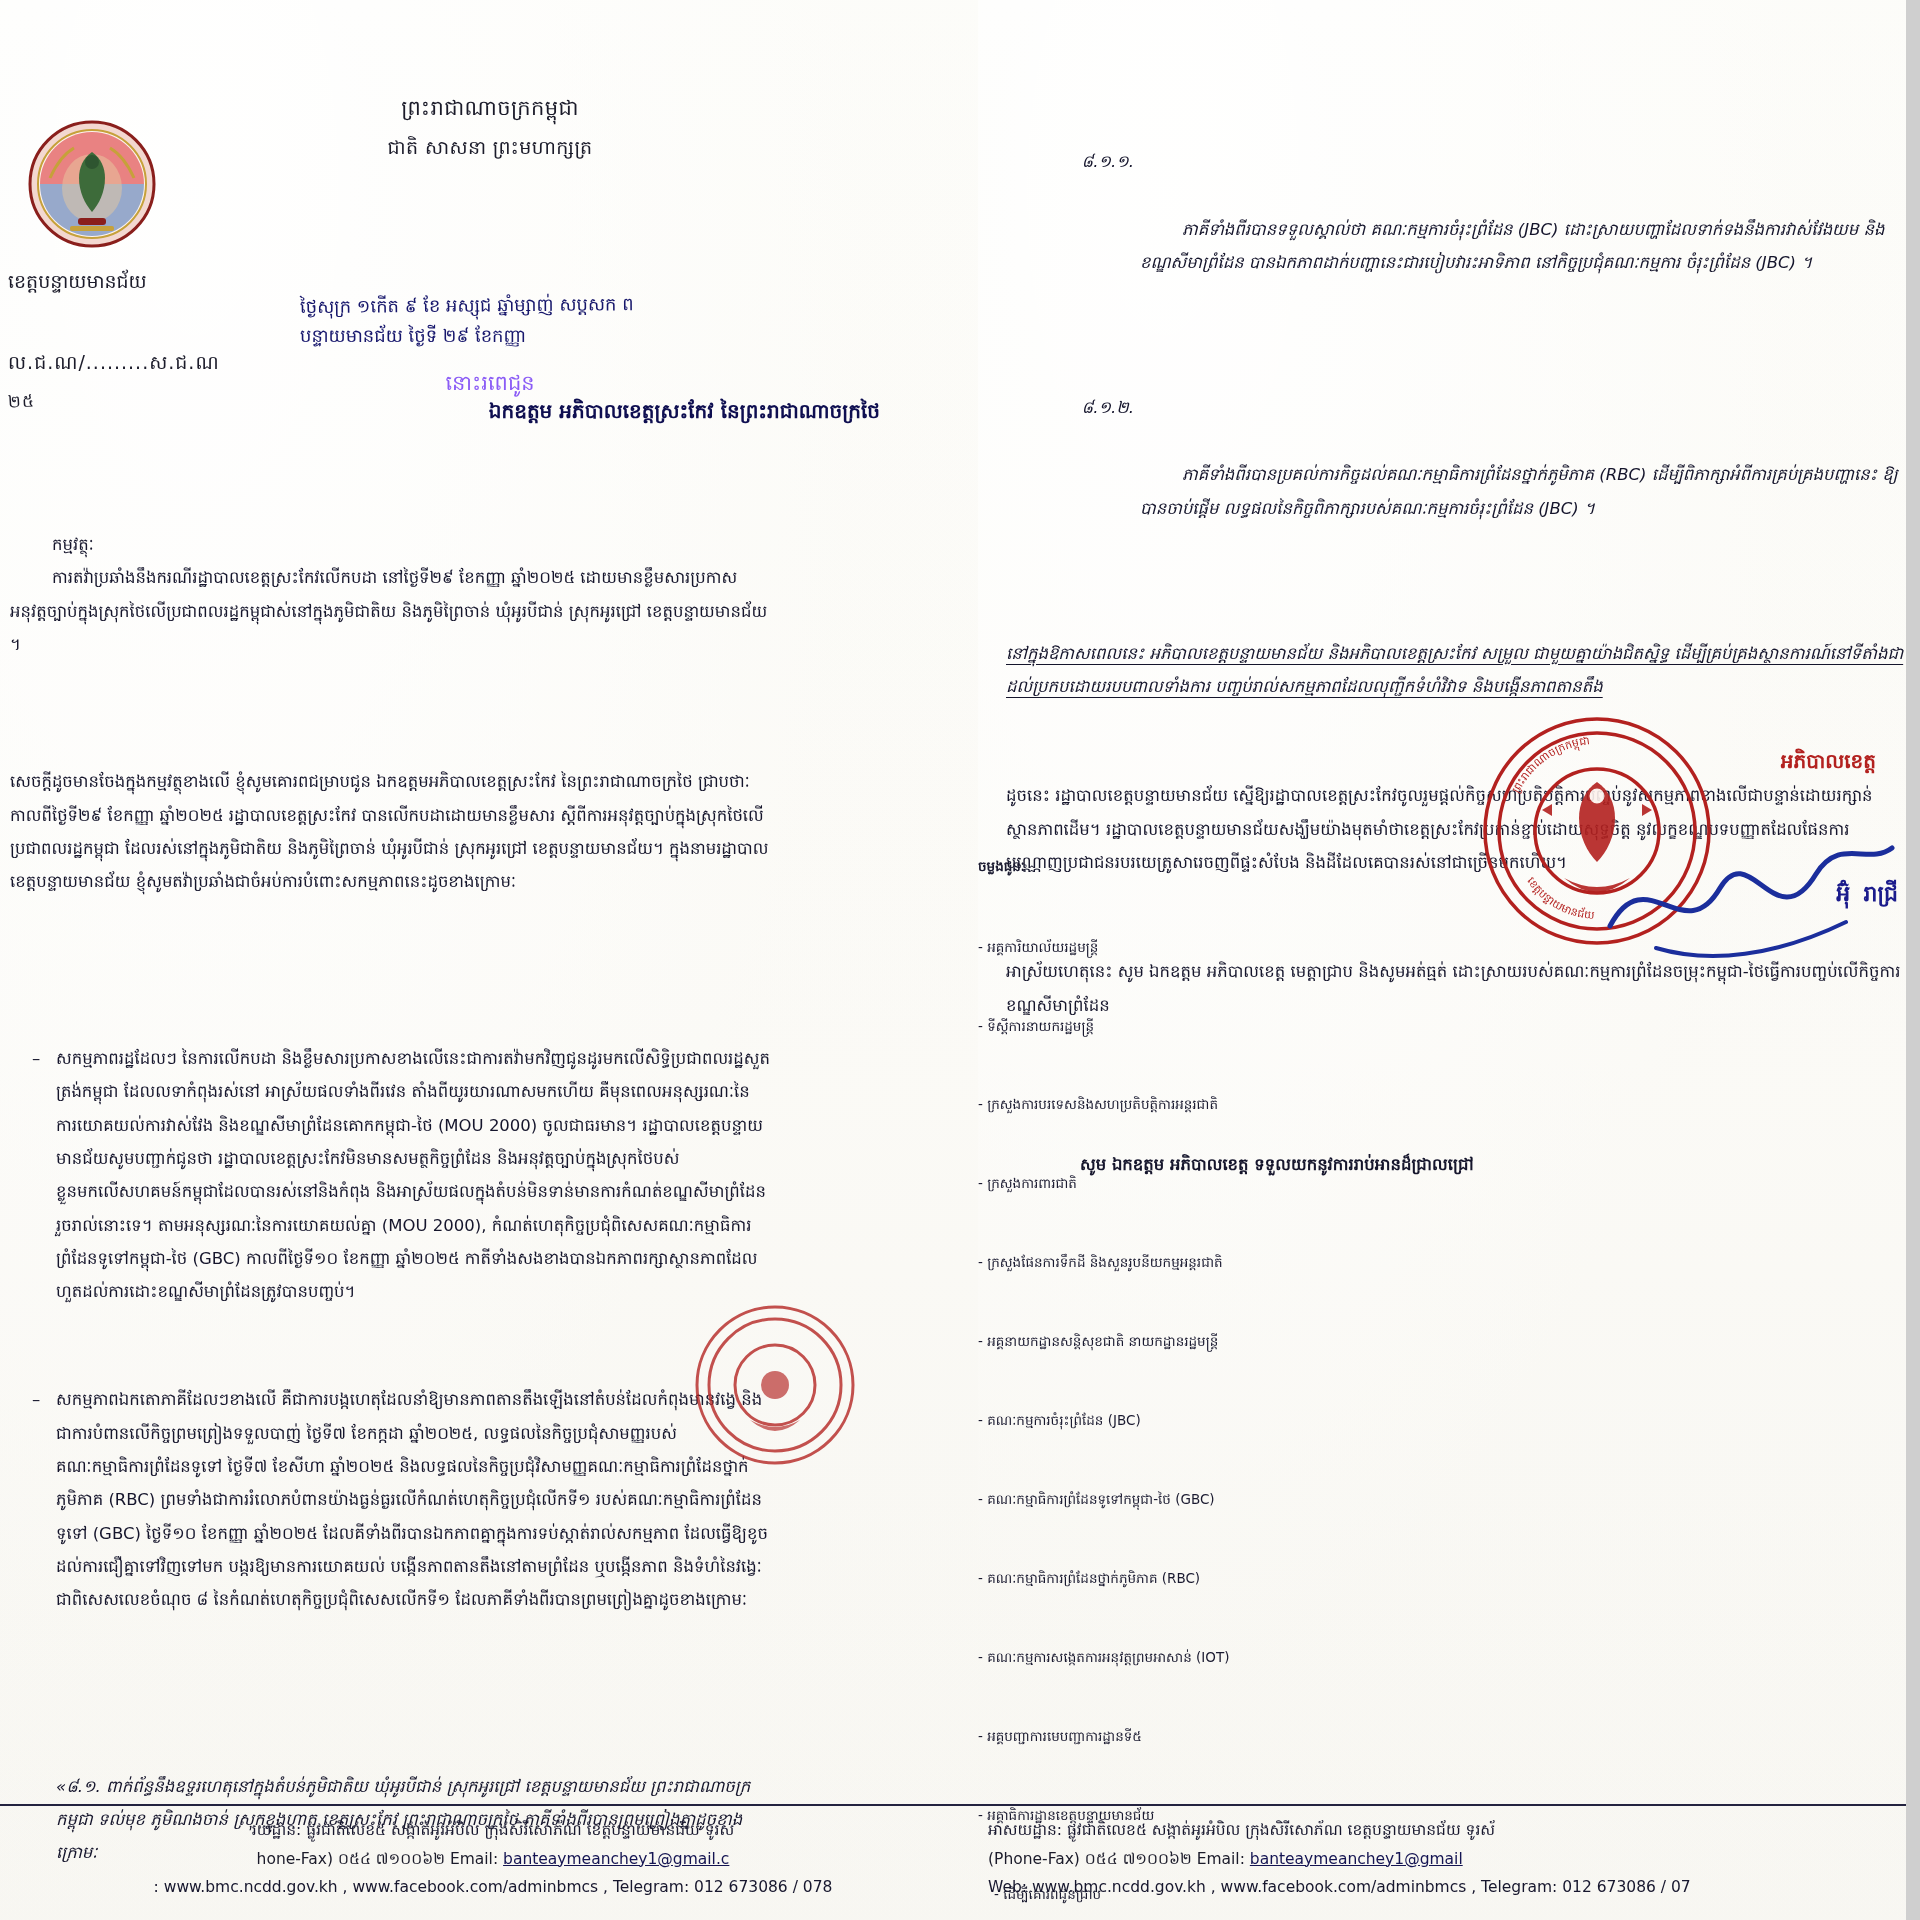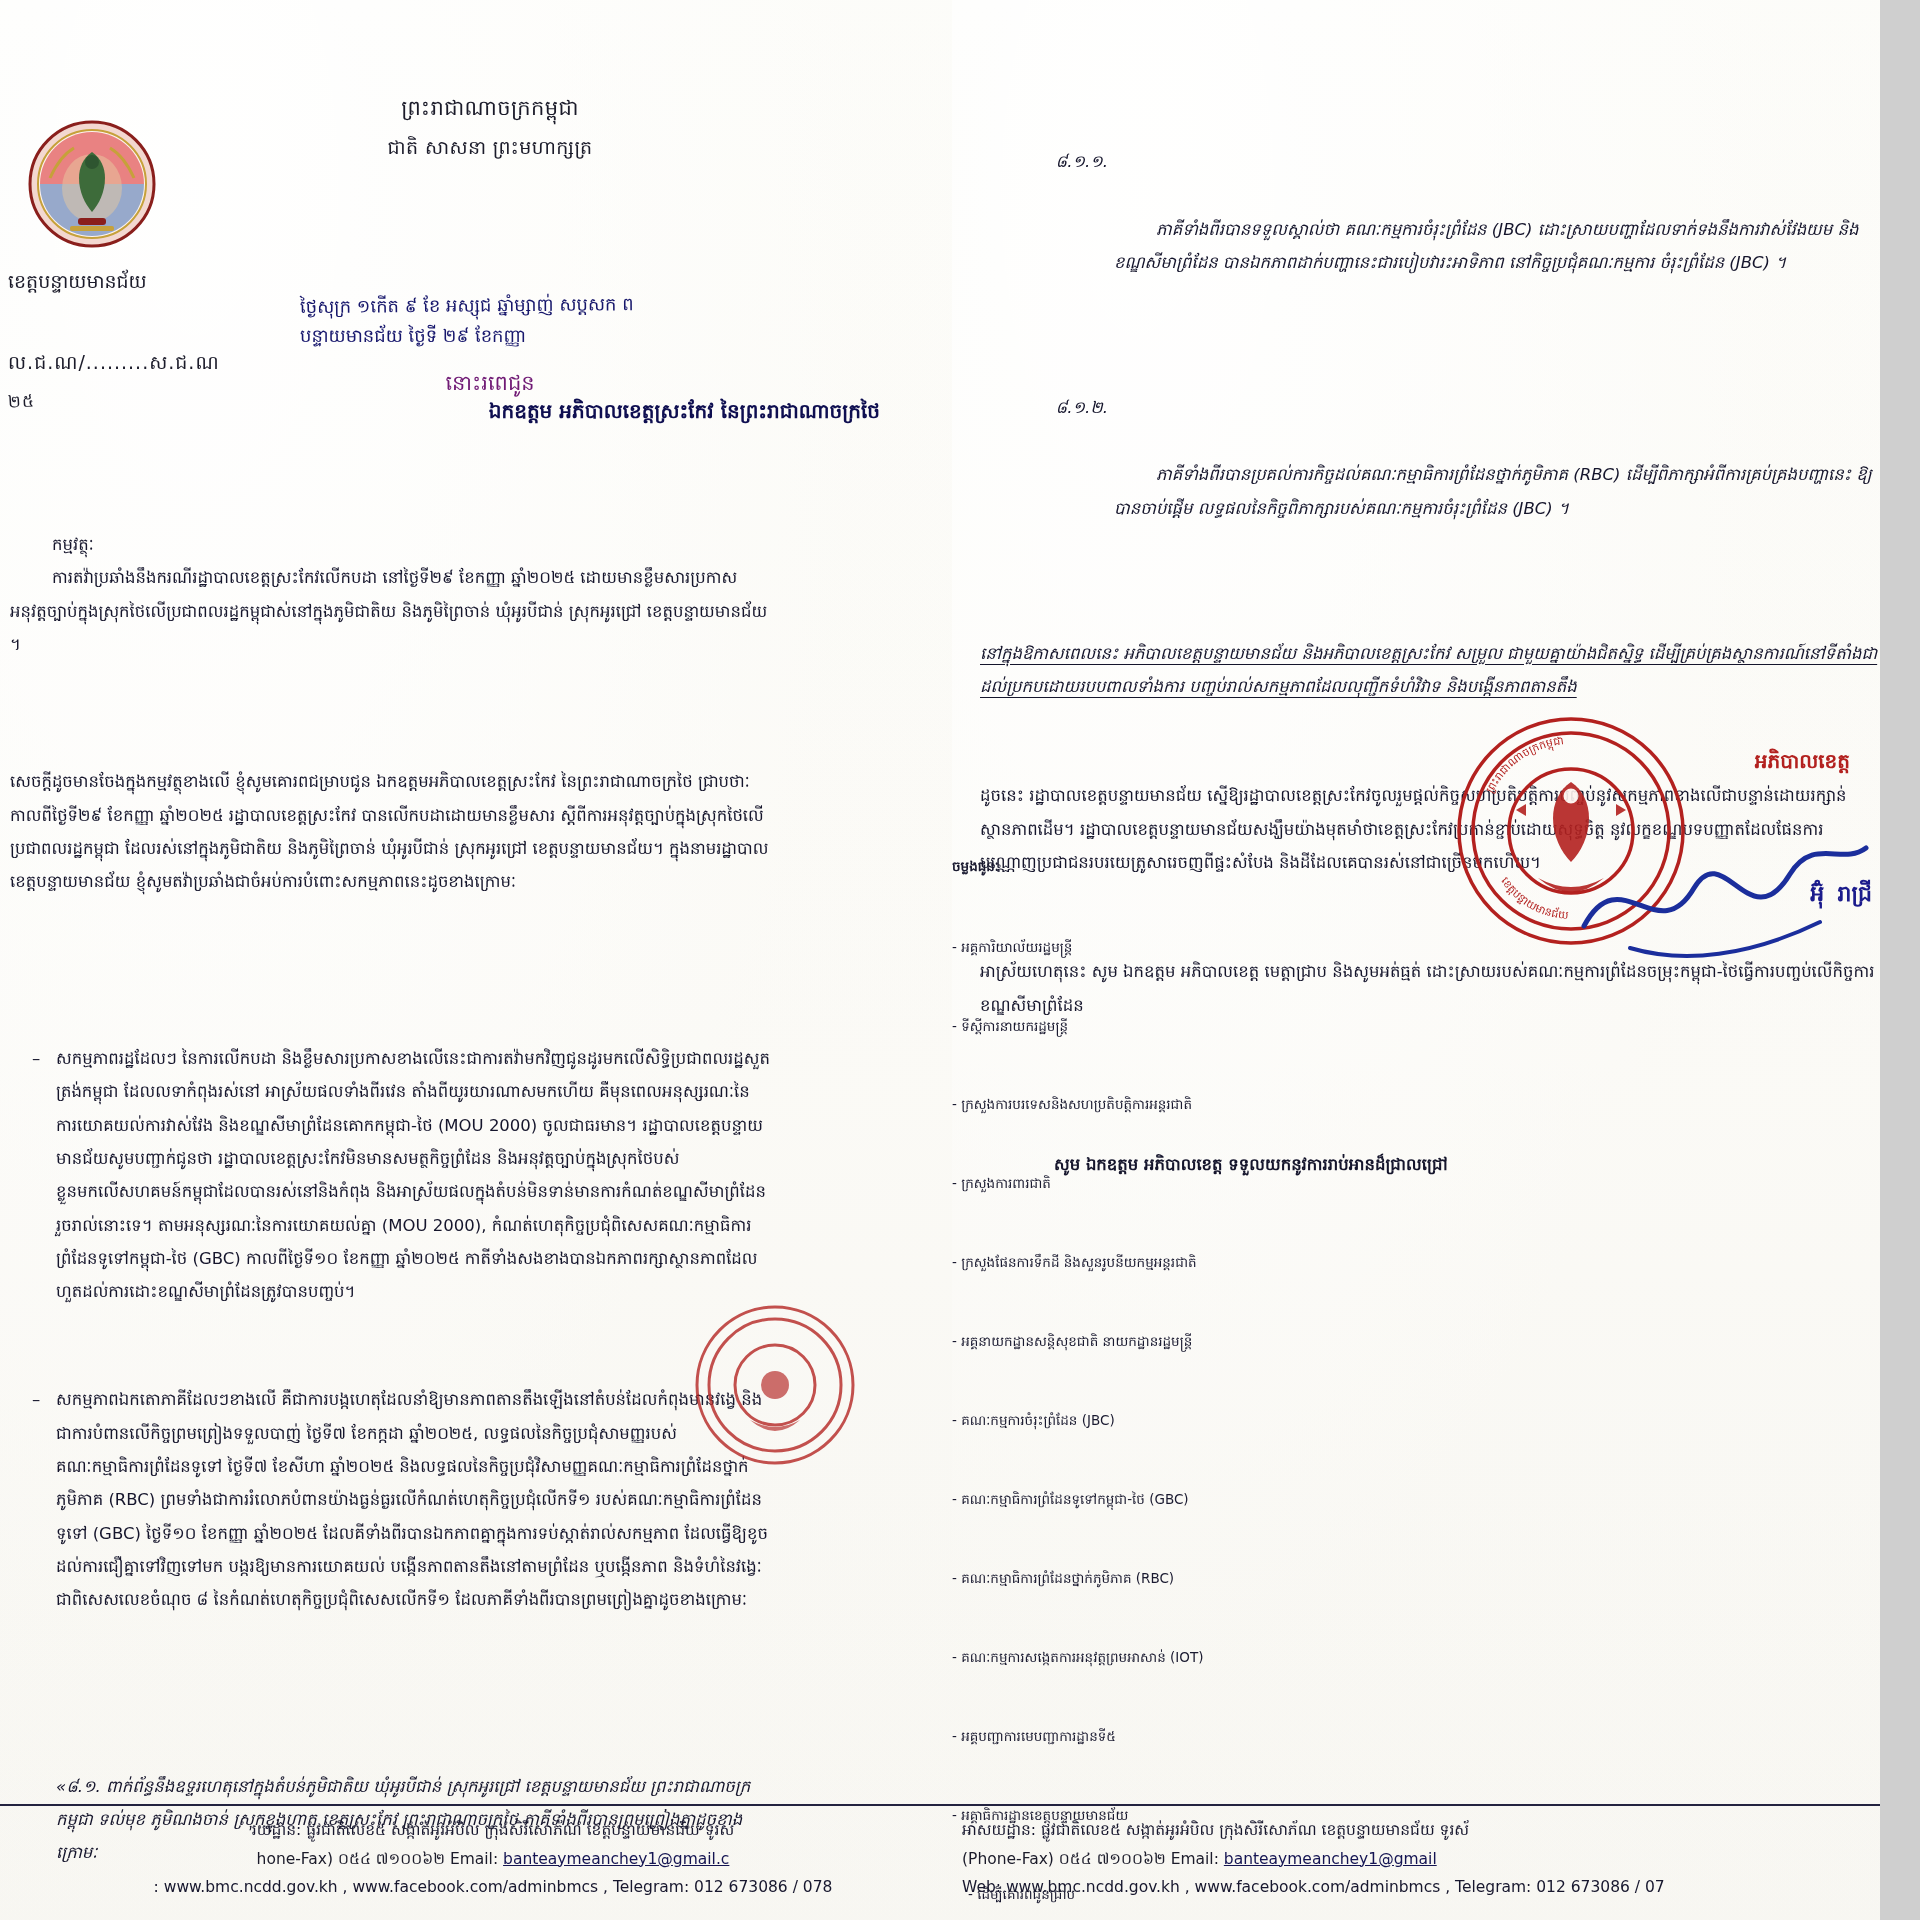--- a/index.html
+++ b/index.html
@@ -18,21 +18,21 @@
 
   
   .panel {
     position: absolute;
     top: 0;
     height: 1920px;
     background: #fdfdfb;
     overflow: hidden;
   }
   .panel-left  { left: 0;    width: 978px; }
-  .panel-right { left: 952px; width: 928px; }
+  .panel-right { left: 978px; width: 928px; }
   .panel-gap {
     position: absolute;
     left: 978px; top: 0;
     width: 14px; height: 1920px;
     background: #bdbdbd;
   }
 
   .paper-inner {
     position: absolute;
     inset: 0;
@@ -101,21 +101,21 @@
     width: 470px;
     color: #17176d;
     font-size: 18px;
   }
 
   .doc-title {
     position: absolute;
     left: 180px; top: 362px;
     width: 620px;
     text-align: center;
-    color: #701a75;
+    color: #8b5cf6;
     font-size: 21px;
     line-height: 2.0;
   }
   .doc-subject {
     position: absolute;
     left: 120px; top: 392px;
     width: 760px;
     text-align: right;
     color: #0e0e50;
     font-size: 20px;

